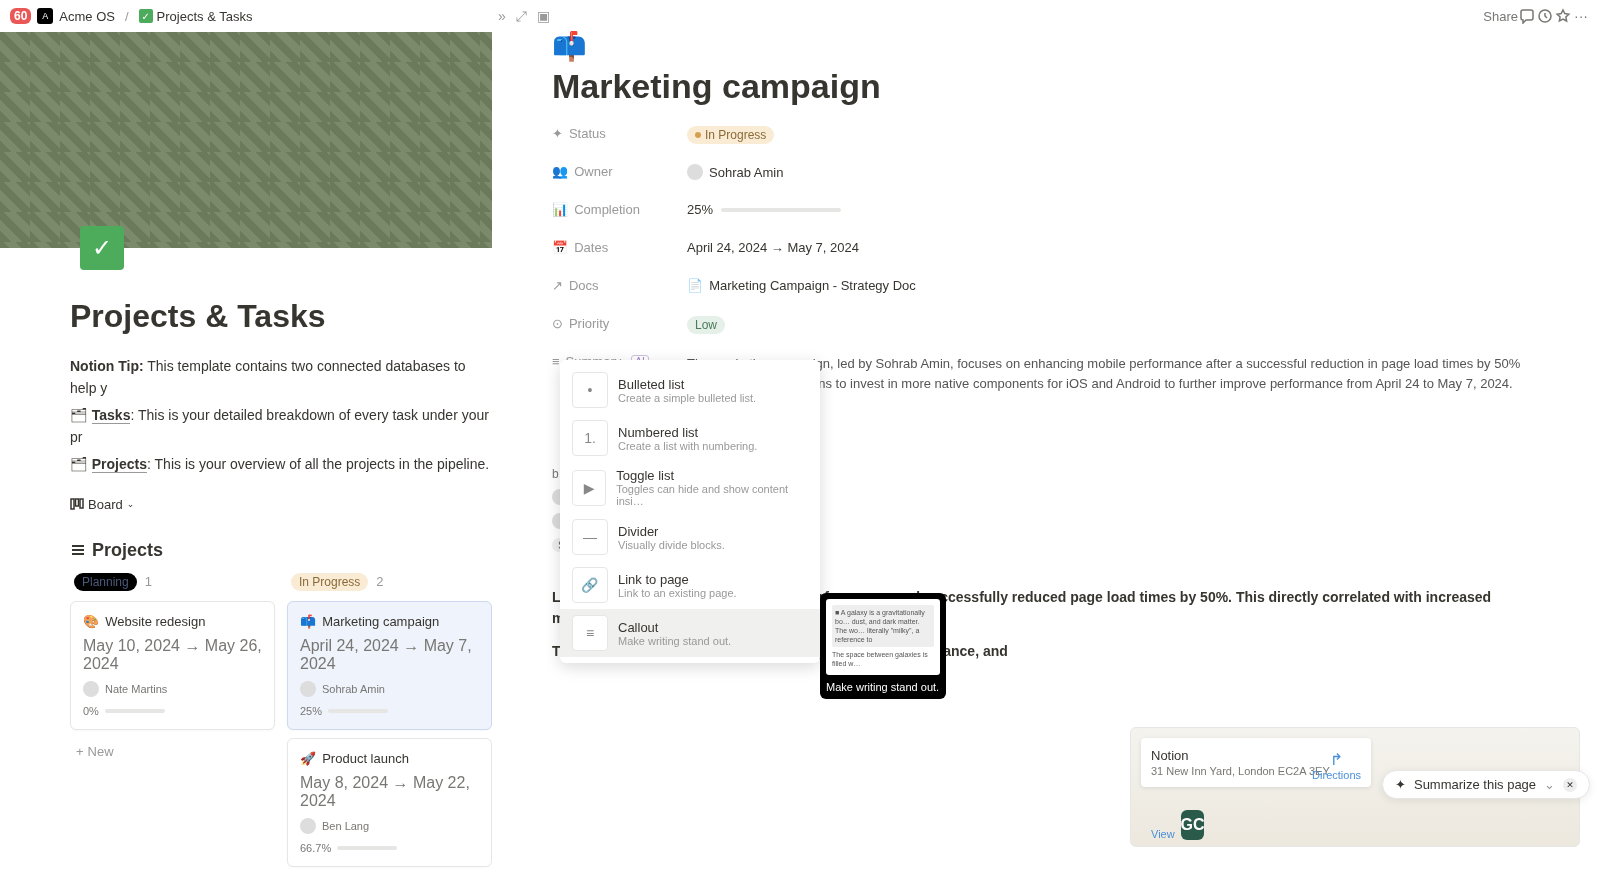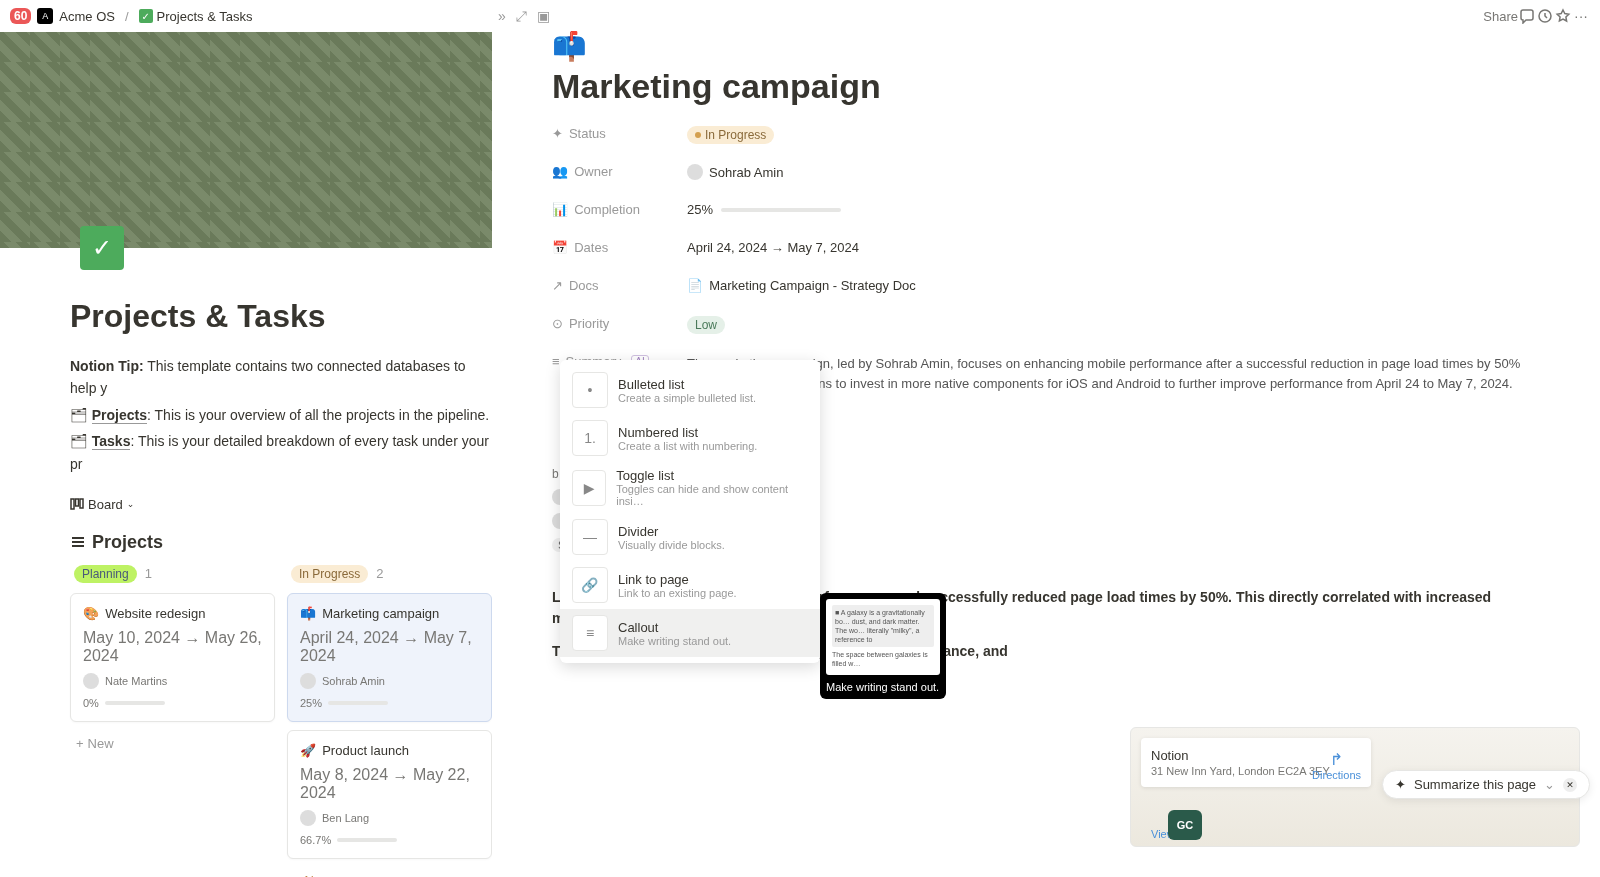--- a/index.html
+++ b/index.html
@@ -19,29 +19,29 @@
 .cover{width:100%;height:216px;background:linear-gradient(45deg,#7a8a6a,#8a9a7a);position:relative;background-image:repeating-linear-gradient(45deg,#6a7a5a 0 8px,#7a8a6a 8px 16px),repeating-linear-gradient(-45deg,#6a7a5a 0 8px,#7a8a6a 8px 16px);background-size:30px 30px}
 .page-icon{position:absolute;left:80px;bottom:-22px;width:44px;height:44px;background:#4dab5c;border-radius:4px;display:flex;align-items:center;justify-content:center;color:#fff;font-size:24px}
 .left-content{padding:50px 0 0 70px}
 .page-title{font-size:32px;font-weight:700;margin-bottom:18px}
 .tip-block{font-size:14px;line-height:1.6;color:#37352f;margin-bottom:20px}
 .tip-line{padding:2px 0}
 .tip-line .icon{margin-right:4px}
 .tip-line .link{border-bottom:1px solid #999;cursor:pointer}
 .tip-line b{font-weight:600}
 
-.db-header{display:flex;gap:8px;margin:20px 0 20px;font-size:13px;color:#787774}
+.db-header{display:flex;gap:8px;margin:20px 0 28px;font-size:13px;color:#787774}
 .db-header .board{color:#37352f;font-weight:500;display:flex;align-items:center;gap:4px}
 .db-title{display:flex;align-items:center;gap:6px;font-size:18px;font-weight:600;margin-bottom:12px}
 
 .columns{display:flex;gap:12px}
 .column{width:215px}
 .col-header{display:flex;align-items:center;gap:8px;margin-bottom:10px;padding-left:4px}
 .col-tag{padding:2px 8px;border-radius:10px;font-size:12px}
-.col-tag.planning{background:#bef264;color:#4a5a7a}
+.col-tag.planning{background:#000000;color:#4a5a7a}
 .col-tag.progress{background:#faecd4;color:#8a6a3a}
 .col-count{color:#999;font-size:13px}
 
 .card{background:#fff;border:1px solid #e6e6e4;border-radius:6px;padding:12px;margin-bottom:8px;box-shadow:0 1px 2px rgba(0,0,0,0.03);cursor:pointer}
 .card.selected{background:#eff3fb;border-color:#cdd9ee}
 .card-title{font-size:13px;font-weight:500;display:flex;align-items:center;gap:6px;margin-bottom:8px}
 .card-dates{font-size:16px;color:#787774;margin-bottom:8px}
 .card-owner{display:flex;align-items:center;gap:6px;font-size:11px;color:#787774;margin-bottom:8px}
 .avatar{width:16px;height:16px;border-radius:50%;background:#ddd;display:inline-block}
 .card-progress{display:flex;align-items:center;gap:6px;font-size:11px;color:#787774}
@@ -87,21 +87,21 @@
 .page-body{margin-top:30px}
 .page-body p{font-size:14px;line-height:1.5;margin-bottom:12px}
 .page-body b{font-weight:600}
 
 .map-embed{position:absolute;right:20px;bottom:30px;width:450px;height:120px;border:1px solid #e6e6e4;border-radius:6px;background:linear-gradient(#f5f3ee,#ece8de);overflow:hidden}
 .map-card{position:absolute;left:10px;top:10px;background:#fff;border-radius:4px;padding:10px;width:230px;box-shadow:0 1px 4px rgba(0,0,0,0.1)}
 .map-title{font-size:13px;font-weight:500}
 .map-address{font-size:11px;color:#787774;margin-top:2px}
 .map-directions{position:absolute;right:10px;top:12px;font-size:11px;color:#4a90d9;text-align:center}
 .map-view{position:absolute;left:20px;bottom:6px;font-size:11px;color:#4a90d9}
-.gc-badge{position:absolute;left:37px;bottom:6px;width:34px;height:30px;background:#2a5a4a;color:#fff;border-radius:6px;display:flex;align-items:center;justify-content:center;font-size:11px;font-weight:600}
+.gc-badge{position:absolute;left:50px;bottom:6px;width:23px;height:30px;background:#2a5a4a;color:#fff;border-radius:6px;display:flex;align-items:center;justify-content:center;font-size:16px;font-weight:600}
 
 .summarize-bar{position:absolute;right:10px;bottom:78px;background:#fff;border:1px solid #e6e6e4;border-radius:20px;padding:6px 12px;display:flex;align-items:center;gap:8px;font-size:13px;box-shadow:0 2px 8px rgba(0,0,0,0.08);z-index:60}
 .summarize-bar .close{width:14px;height:14px;border-radius:50%;background:#eee;display:flex;align-items:center;justify-content:center;font-size:9px;cursor:pointer}
 
 .pane-controls{position:absolute;left:498px;top:8px;display:flex;gap:10px;color:#999;z-index:20}
 .pane-controls span{cursor:pointer}
 
 svg{display:block}
 </style>
 </head>
@@ -149,22 +149,22 @@
 </div>
 
 <div class="left-pane">
   <div class="cover">
     <div class="page-icon">✓</div>
   </div>
   <div class="left-content">
     <h1 class="page-title">Projects &amp; Tasks</h1>
     <div class="tip-block">
       <div class="tip-line"><b>Notion Tip:</b> <span>This template contains two connected databases to help y</span></div>
+      <div class="tip-line"><span class="icon">🗂</span><b><span class="link">Tasks</span></b><span>: This is your detailed breakdown of every task under your pr</span></div>
       <div class="tip-line"><span class="icon">🗂</span><b><span class="link">Projects</span></b><span>: This is your overview of all the projects in the pipeline.</span></div>
-      <div class="tip-line"><span class="icon">🗂</span><b><span class="link">Tasks</span></b><span>: This is your detailed breakdown of every task under your pr</span></div>
     </div>
     <div class="db-header">
       <span class="board">
           <svg width="14" height="14" viewBox="0 0 14 14" fill="none" stroke="currentColor" stroke-width="1.5">
             <rect x="1" y="2" width="3" height="10"></rect>
             <rect x="5.5" y="2" width="3" height="7"></rect>
             <rect x="10" y="2" width="3" height="9"></rect>
           </svg>
           <span>Board</span> 
           <span style="font-size:9px">⌄</span>

